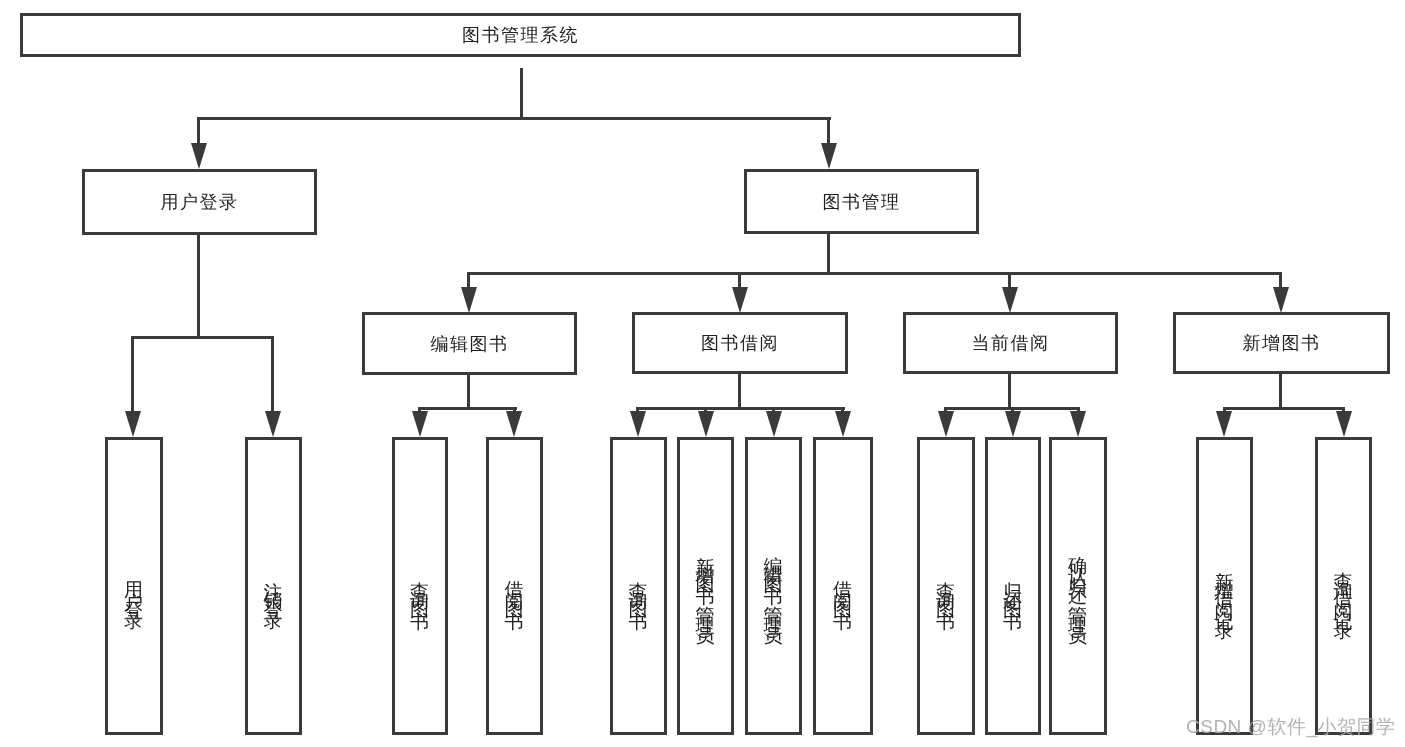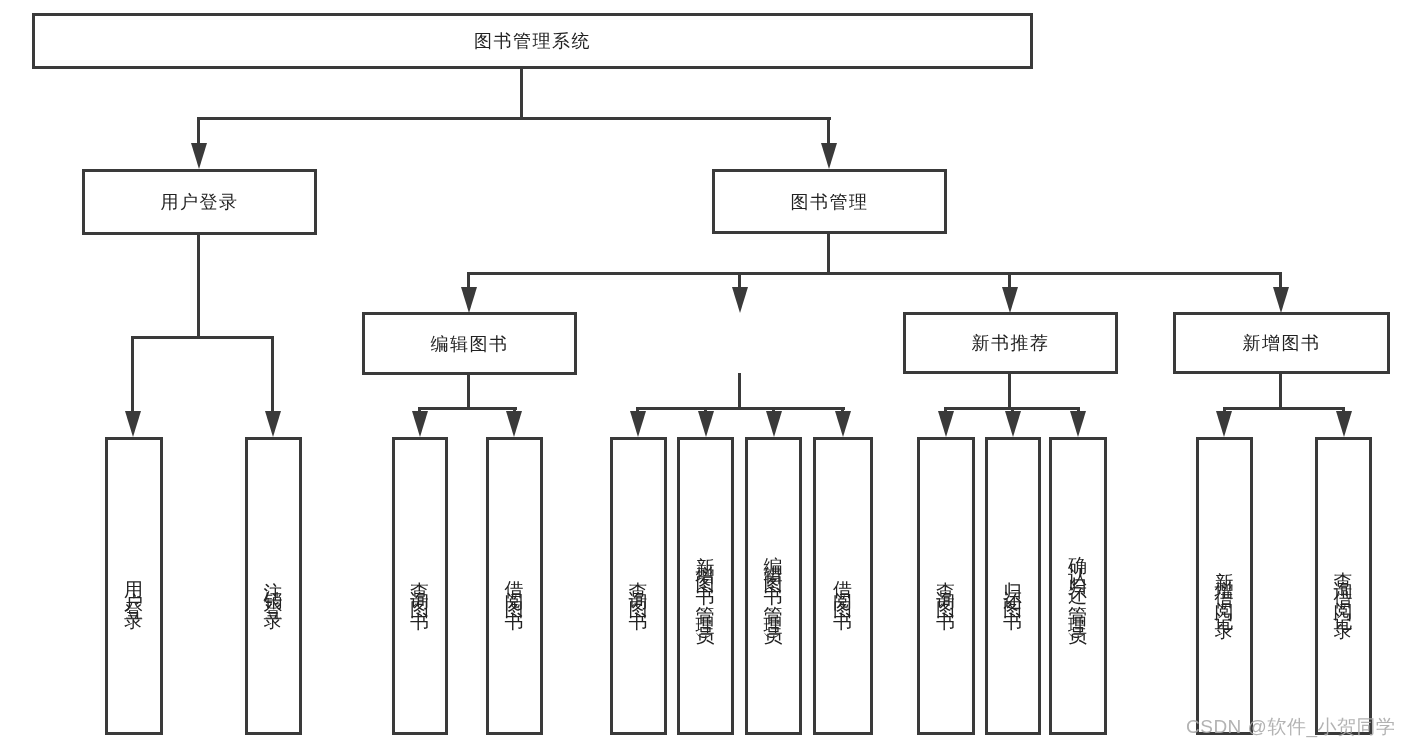--- a/index.html
+++ b/index.html
@@ -73,36 +73,39 @@
     opacity:0.9;
     white-space:nowrap;
     z-index:5;
   }
 </style>
 </head>
 <body>
 
 <div class="stage">
 
-  <div class="box hbox" style="left:32px;top:13px;width:1001px;height:56px">
+  <div class="box hbox" style="left:20px;top:13px;width:1001px;height:44px">
     <span>图书管理系统</span>
   </div>
 
   <div class="box hbox" style="left:82px;top:169px;width:235px;height:66px">
     <span>用户登录</span>
   </div>
-  <div class="box hbox" style="left:712px;top:169px;width:235px;height:65px">
+  <div class="box hbox" style="left:744px;top:169px;width:235px;height:65px">
     <span>图书管理</span>
   </div>
 
   <div class="box hbox" style="left:362px;top:312px;width:215px;height:63px">
     <span>编辑图书</span>
   </div>
+  <div class="box hbox" style="left:632px;top:312px;width:216px;height:62px">
+    <span>图书借阅</span>
+  </div>
   <div class="box hbox" style="left:903px;top:312px;width:215px;height:62px">
-    <span>新书推荐</span>
+    <span>当前借阅</span>
   </div>
   <div class="box hbox" style="left:1173px;top:312px;width:217px;height:62px">
     <span>新增图书</span>
   </div>
 
   <div class="box vbox" style="left:105px;top:437px;width:58px;height:298px">
     <span class="lbl">用户登录</span>
   </div>
   <div class="box vbox" style="left:245px;top:437px;width:57px;height:298px">
     <span class="lbl">注销登录</span>

